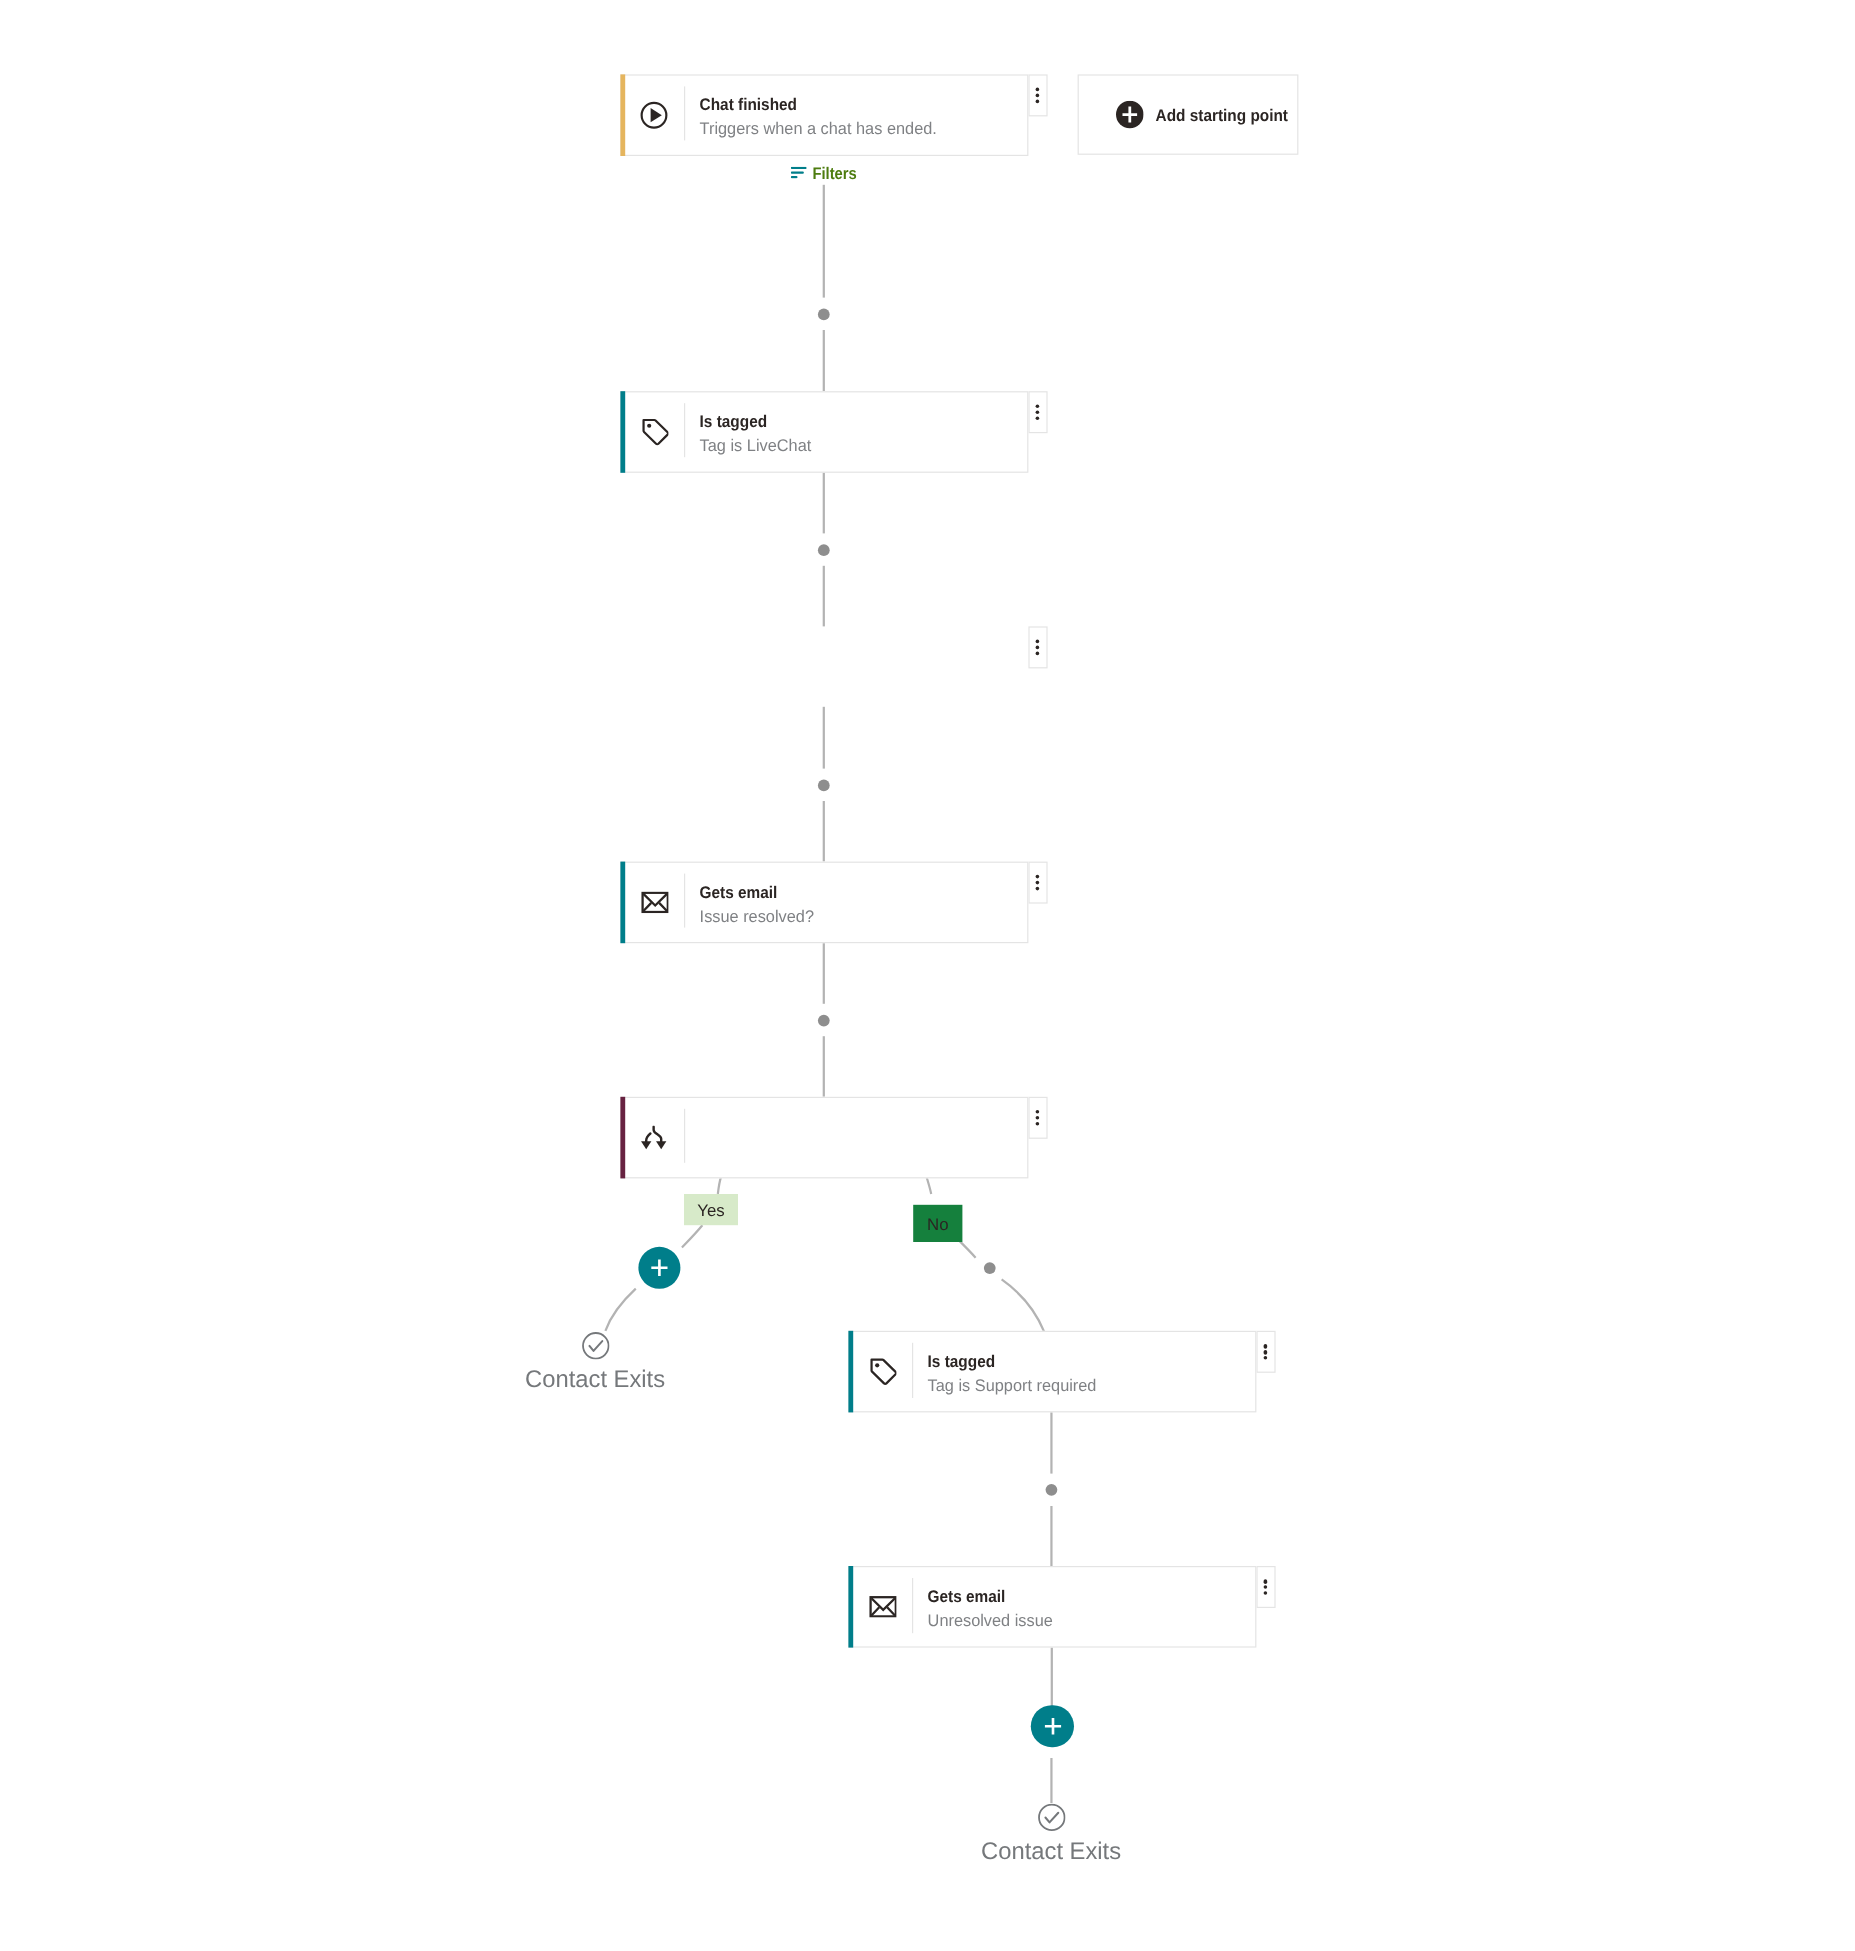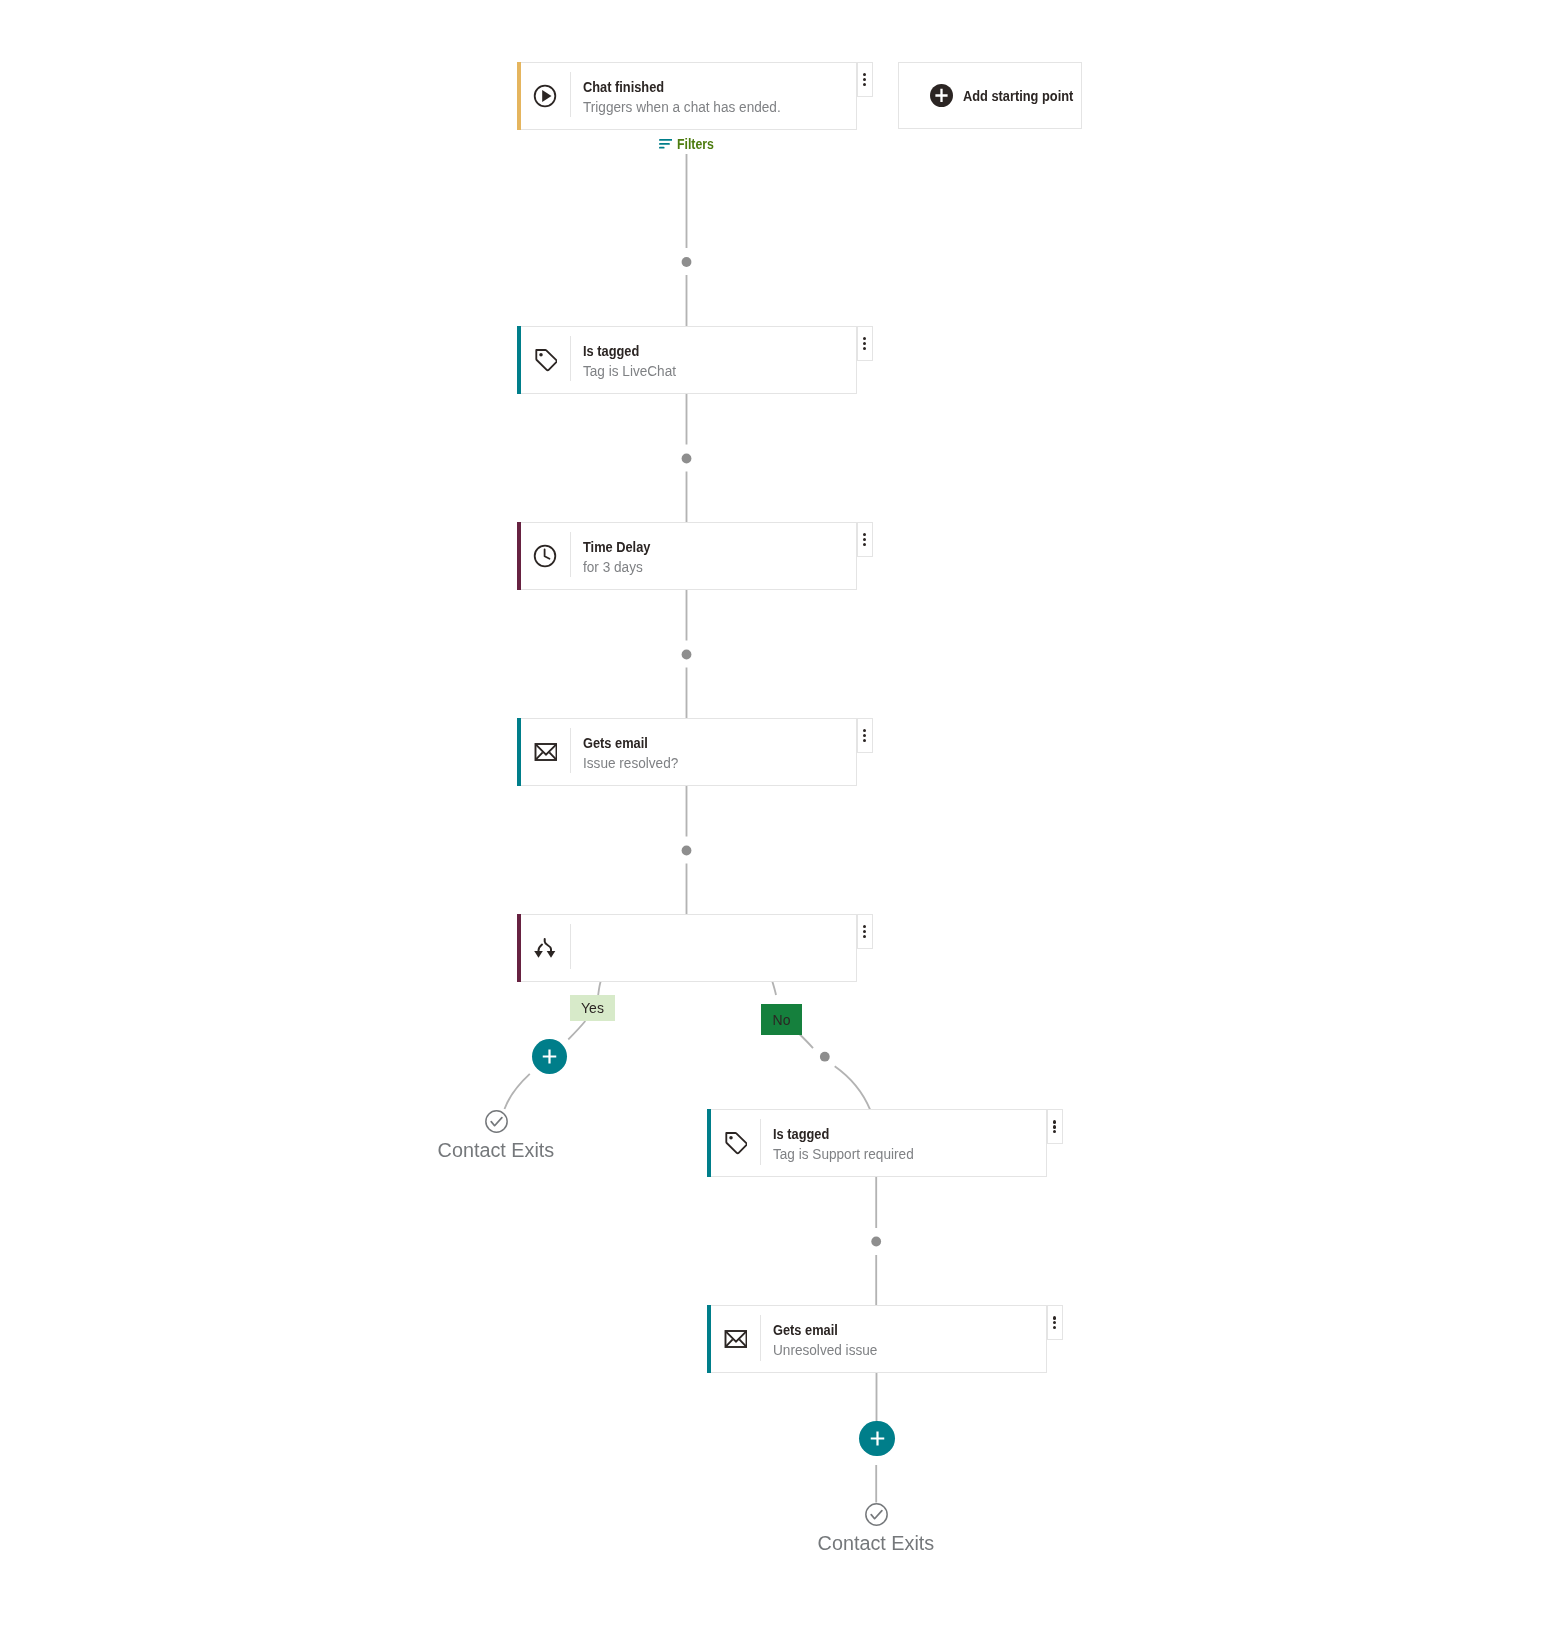--- a/index.html
+++ b/index.html
@@ -109,34 +109,20 @@
   <div class="txt">
     <div class="ttl">Is tagged</div>
     <div class="sub">Tag is LiveChat</div>
   </div>
 </div>
 <div class="kebab" style="left:856.8px;top:326px;">
       <i></i>
       <i></i>
       <i></i>
     </div>
-<div class="node" style="left:516.8px;top:522px;">
-  <div class="accent" style="background:#672241"></div>
-  <div class="ico">
-        <svg width="24" height="24" viewBox="0 0 24 24" fill="none">
-          <circle cx="12" cy="12" r="10.3" stroke="#2b2523" stroke-width="1.8"></circle>
-          <path d="M11.6 5.4 V12.2 L16.5 14.7" stroke="#2b2523" stroke-width="1.8" stroke-linecap="round" stroke-linejoin="round"></path>
-        </svg>
-      </div>
-  <div class="vsep"></div>
-  <div class="txt">
-    <div class="ttl">Time Delay</div>
-    <div class="sub">for 3 days</div>
-  </div>
-</div>
 <div class="kebab" style="left:856.8px;top:522px;">
       <i></i>
       <i></i>
       <i></i>
     </div>
 <div class="node" style="left:516.8px;top:718px;">
   <div class="accent" style="background:#007e8a"></div>
   <div class="ico">
         <svg width="24.5" height="18" viewBox="-1.5 0 24.5 18" fill="none">
           <rect x="1" y="1" width="21" height="16" stroke="#2b2523" stroke-width="1.9"></rect>

